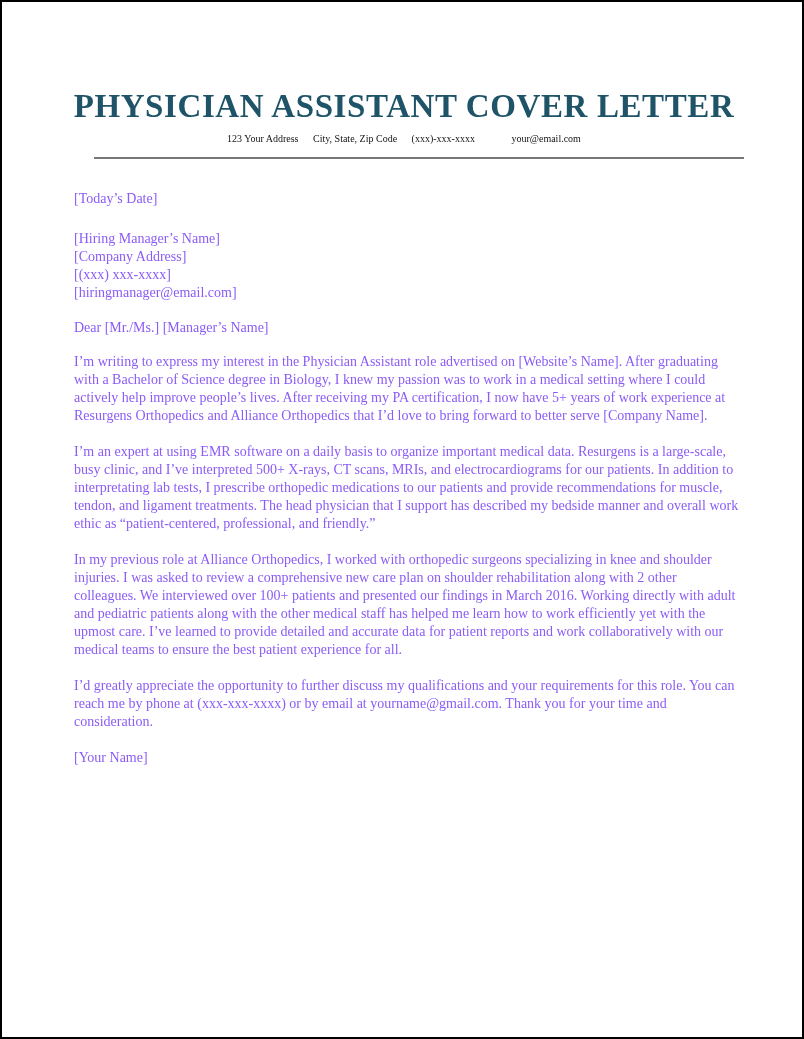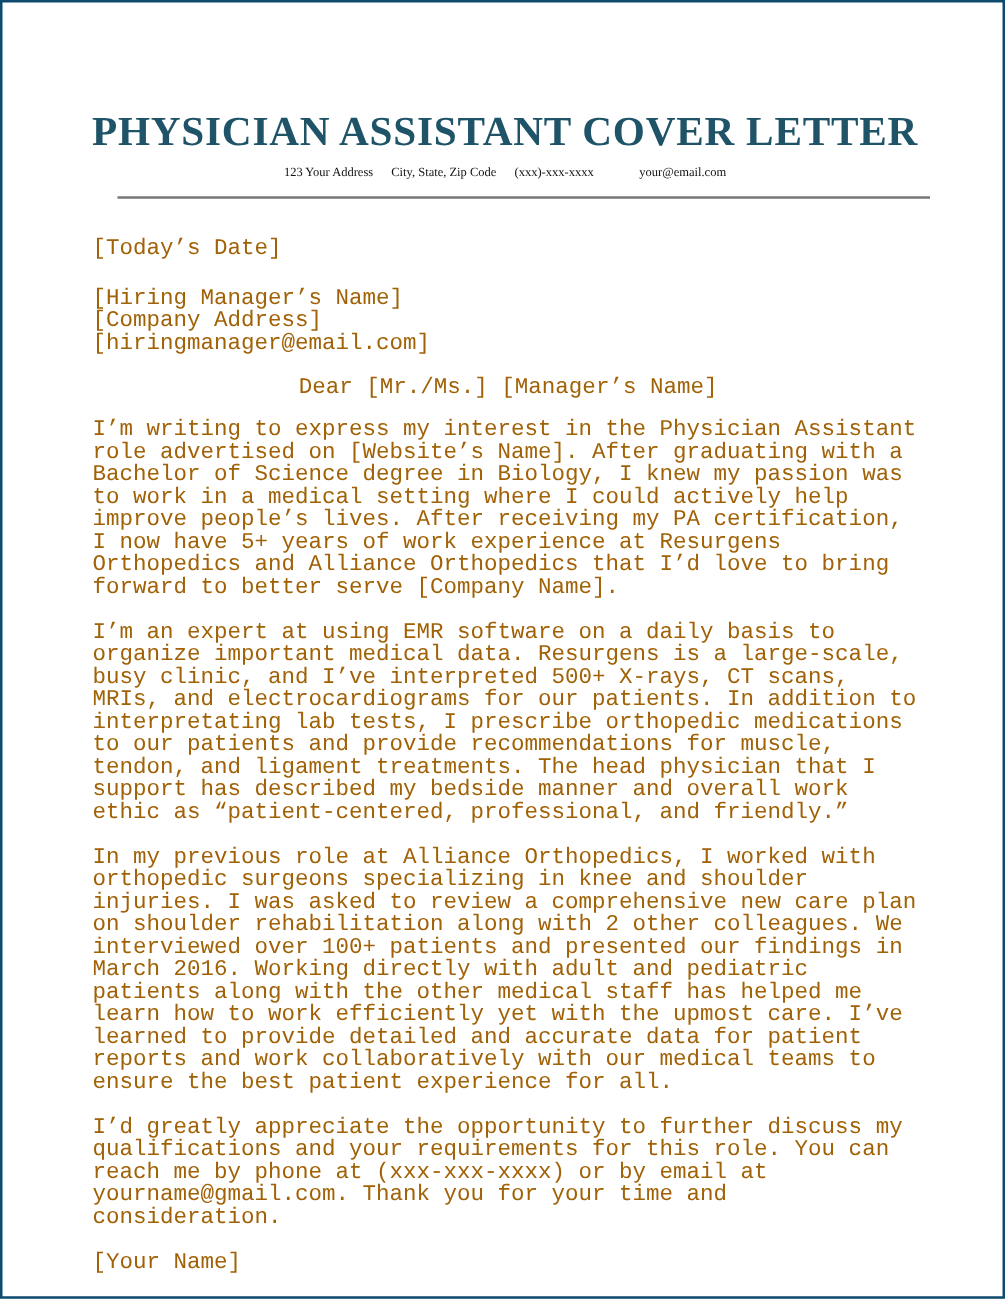--- a/index.html
+++ b/index.html
@@ -1,21 +1,21 @@
 <!DOCTYPE html>
 <html><head>
   <meta charset="utf-8">
   <style>
     html, body { margin: 0; padding: 0; background: #ffffff; }
     body { width: 804px; height: 1039px; overflow: hidden; }
     .frame {
       position: absolute; left: 0; top: 0;
       width: 804px; height: 1039px;
       box-sizing: border-box;
-      border: 2px solid #0c4a6e;
+      border: 2px solid #000000;
       background: #ffffff;
     }
     .title {
       position: absolute; left: 0; width: 804px; top: 84px;
       text-align: center;
       font-family: "Liberation Serif", serif;
       font-weight: bold;
       font-size: 33px;
       letter-spacing: 0.6px;
       color: #1f5468;
@@ -31,29 +31,29 @@
       line-height: 14px;
     }
     .contact span { display: inline-block; margin: 0 6px; }
     .rule {
       position: absolute; left: 92px; top: 155px;
       width: 650px; height: 0;
       border-top: 2px solid #777777;
     }
     .body {
       position: absolute; left: 72px; top: 188px; width: 665px;
-      font-family: Liberation Mono, monospace;
-      font-size: 18px;
+      font-family: Liberation Serif, serif;
+      font-size: 14px;
       line-height: 18px;
-      color: #a16207;
+      color: #8b5cf6;
     }
     .body p { margin: 0; }
     .gap-date { margin-bottom: 22px !important; }
     .addr { margin-bottom: 17px; }
-    .salutation { margin-bottom: 16px !important; text-align: center; }
+    .salutation { margin-bottom: 16px !important; }
     .para { margin-bottom: 18px !important; }
     .closing { margin-bottom: 18px !important; }
   </style>
 </head>
 <body>
 
 <div class="frame">
   <h1 class="title">PHYSICIAN ASSISTANT COVER LETTER</h1>
 
   <div class="contact">
@@ -64,20 +64,21 @@
   </div>
 
   <div class="rule"></div>
 
   <div class="body">
     <p class="gap-date">[Today’s Date]</p>
 
     <div class="addr">
       <p>[Hiring Manager’s Name]</p>
       <p>[Company Address]</p>
+      <p>[(xxx) xxx-xxxx]</p>
       <p>[hiringmanager@email.com]</p>
     </div>
 
     <p class="salutation">Dear [Mr./Ms.] [Manager’s Name]</p>
 
     <p class="para">I’m writing to express my interest in the Physician Assistant role advertised on [Website’s Name]. After graduating with a Bachelor of Science degree in Biology, I knew my passion was to work in a medical setting where I could actively help improve people’s lives. After receiving my PA certification, I now have 5+ years of work experience at Resurgens Orthopedics and Alliance Orthopedics that I’d love to bring forward to better serve [Company Name].</p>
     <p class="para">I’m an expert at using EMR software on a daily basis to organize important medical data. Resurgens is a large-scale, busy clinic, and I’ve interpreted 500+ X-rays, CT scans, MRIs, and electrocardiograms for our patients. In addition to interpretating lab tests, I prescribe orthopedic medications to our patients and provide recommendations for muscle, tendon, and ligament treatments. The head physician that I support has described my bedside manner and overall work ethic as “patient-centered, professional, and friendly.”</p>
     <p class="para">In my previous role at Alliance Orthopedics, I worked with orthopedic surgeons specializing in knee and shoulder injuries. I was asked to review a comprehensive new care plan on shoulder rehabilitation along with 2 other colleagues. We interviewed over 100+ patients and presented our findings in March 2016. Working directly with adult and pediatric patients along with the other medical staff has helped me learn how to work efficiently yet with the upmost care. I’ve learned to provide detailed and accurate data for patient reports and work collaboratively with our medical teams to ensure the best patient experience for all.</p>
     <p class="para">I’d greatly appreciate the opportunity to further discuss my qualifications and your requirements for this role. You can reach me by phone at (xxx-xxx-xxxx) or by email at yourname@gmail.com. Thank you for your time and consideration.</p>
 

